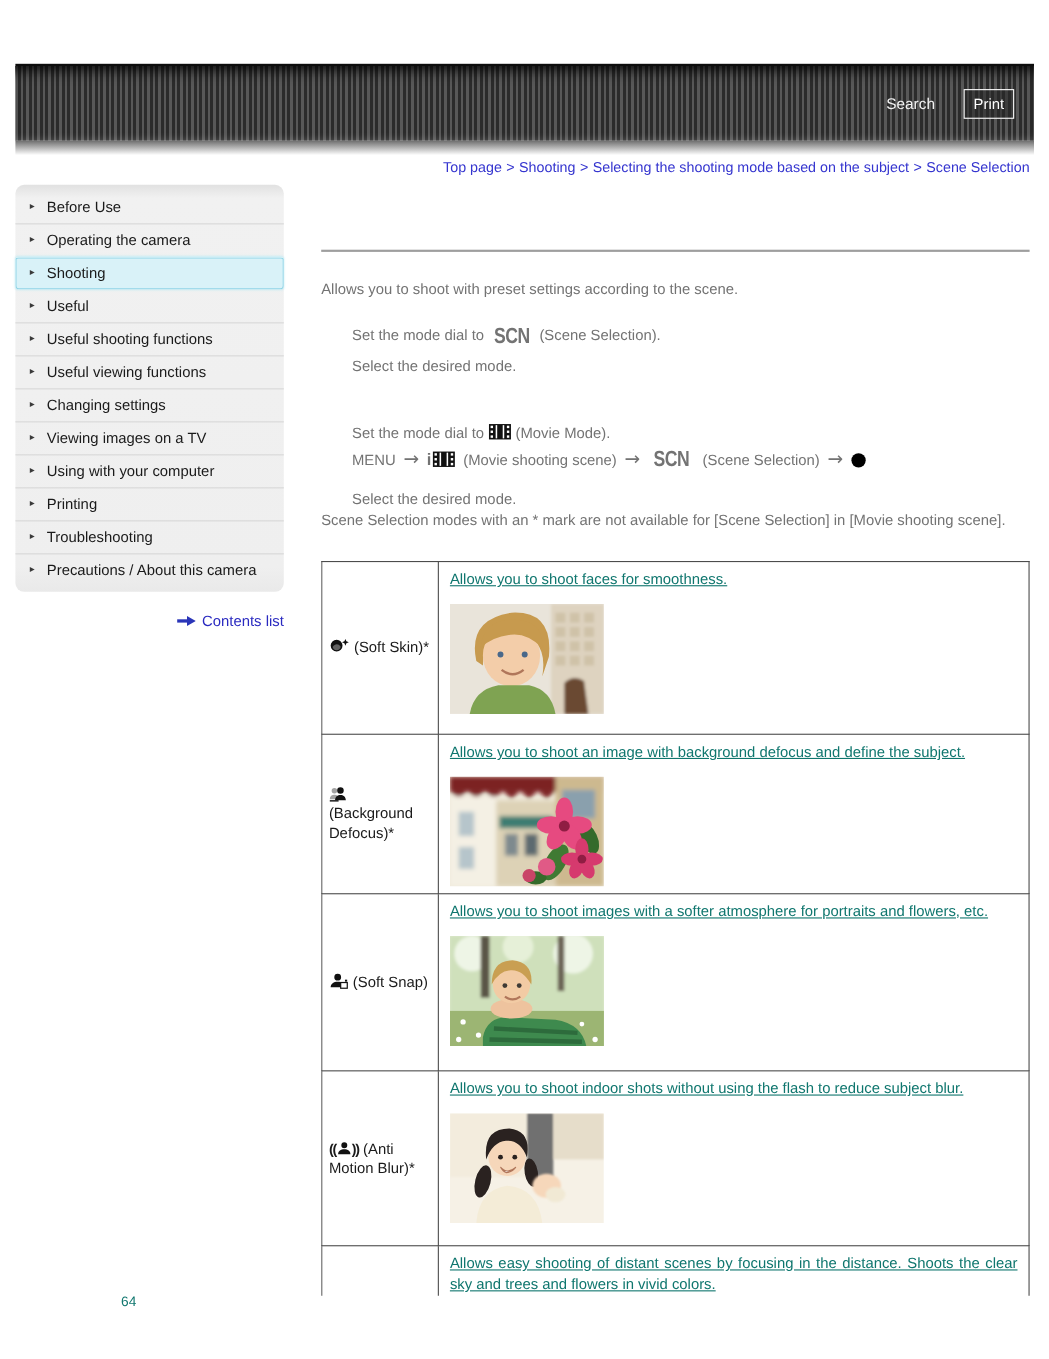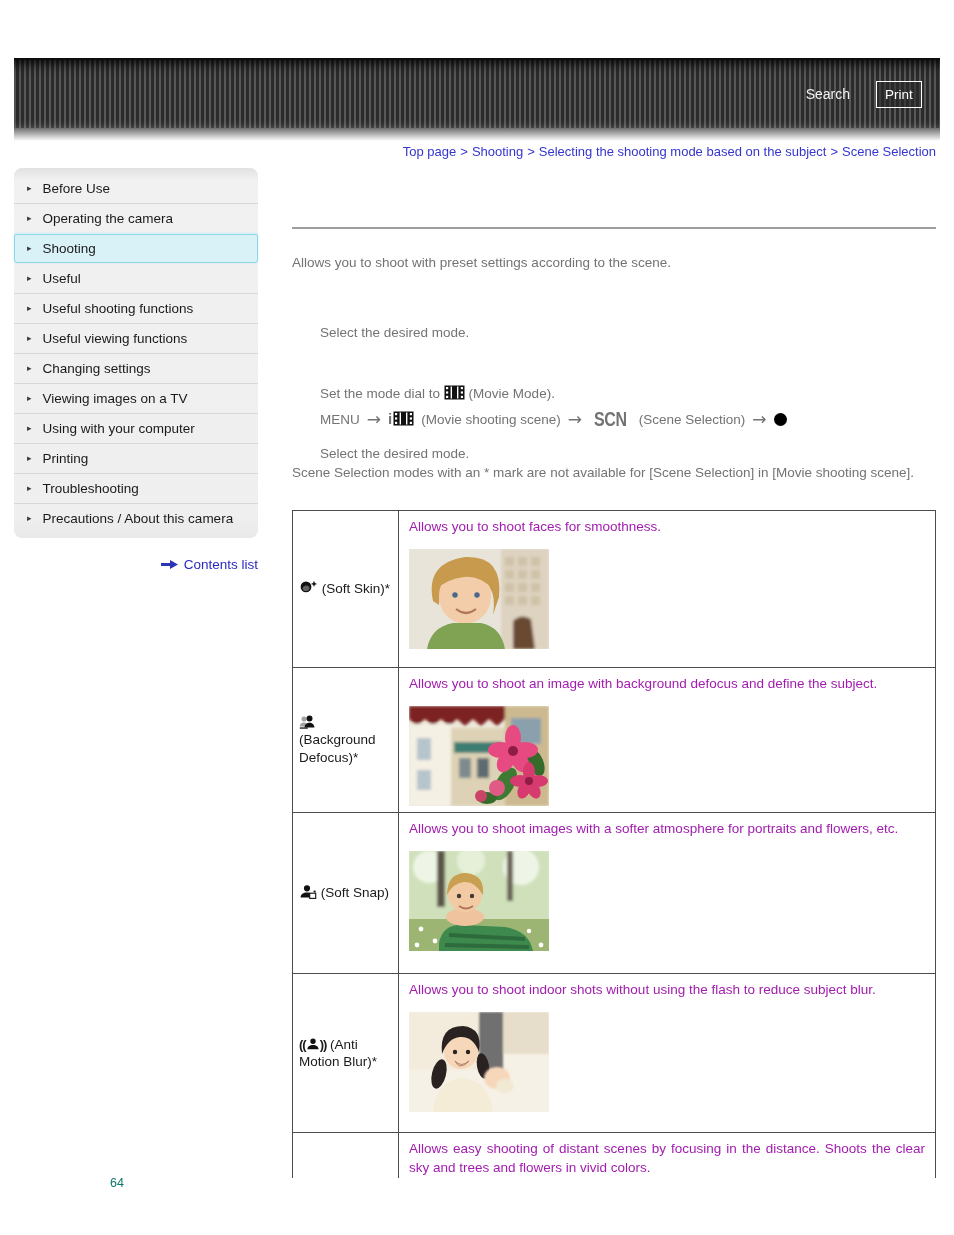--- a/index.html
+++ b/index.html
@@ -66,21 +66,21 @@
   table.scene td{border:1px solid #4c4c4c;}
   table.scene tr:nth-child(1){height:157px;}
   table.scene tr:nth-child(2){height:134px;}
   table.scene tr:nth-child(3){height:161px;}
   table.scene tr:nth-child(4){height:159px;}
   table.scene tr:nth-child(5){height:172px;}
   .mode-cell{vertical-align:middle;padding:4px 6px;font-size:13.5px;line-height:17.5px;}
   .mode-icon svg{vertical-align:-3px;}
   .amb{font-weight:bold;font-size:13px;letter-spacing:-1px;}
   .desc-cell{vertical-align:top;padding:6px 10px;}
-  .desc{font-size:13.5px;line-height:19px;text-align:justify;color:#a21caf;}
+  .desc{font-size:13.5px;line-height:19px;text-align:justify;color:#0f766e;text-decoration:underline;}
   .photo{margin-top:13px;width:140px;height:100px;overflow:hidden;}
 
   .page-number{position:absolute;left:110px;top:1176px;font-size:12.5px;color:#0f766e;}
 </style>
 </head>
 <body>
 
 <div class="page">
 
   <div class="topbar">
@@ -148,20 +148,21 @@
           <path d="M9 0 L17 4.5 L9 9 Z" fill="#2a35b8"></path>
         </svg></span>
     <span>Contents list</span>
   </div>
 
   <main class="main">
     <div class="rule"></div>
 
     <p class="tline intro">Allows you to shoot with preset settings according to the scene.</p>
 
+    <p class="tline line-s1"><span>Set the mode dial to</span> <span class="scn">SCN</span> <span>(Scene Selection).</span></p>
     <p class="tline line-s2">Select the desired mode.</p>
 
     <p class="tline line-m1"><span>Set the mode dial to</span> <span class="icon-inline"><svg width="21" height="15" viewBox="0 0 21 15">
             <rect x="0.5" y="0.5" width="20" height="14" fill="#111"></rect>
             <g fill="#fff">
               <rect x="2" y="2" width="2.2" height="2.2"></rect>
               <rect x="2" y="6.4" width="2.2" height="2.2"></rect>
               <rect x="2" y="10.8" width="2.2" height="2.2"></rect>
               <rect x="16.8" y="2" width="2.2" height="2.2"></rect>
               <rect x="16.8" y="6.4" width="2.2" height="2.2"></rect>

